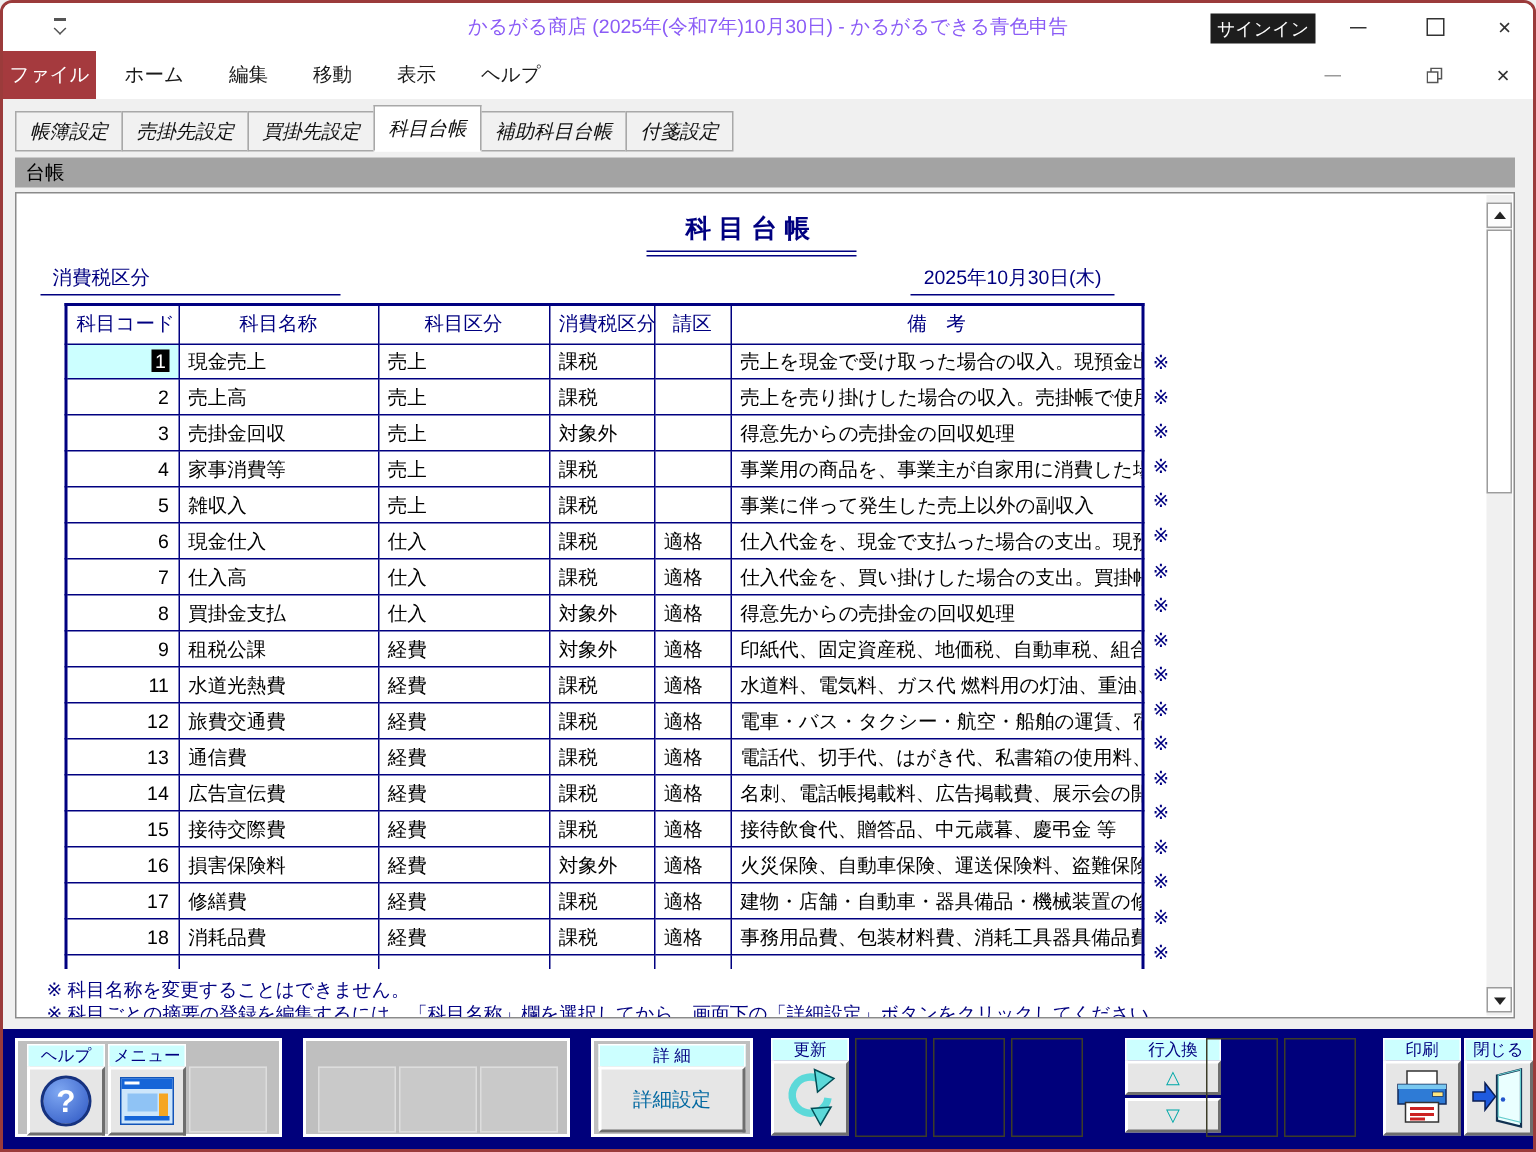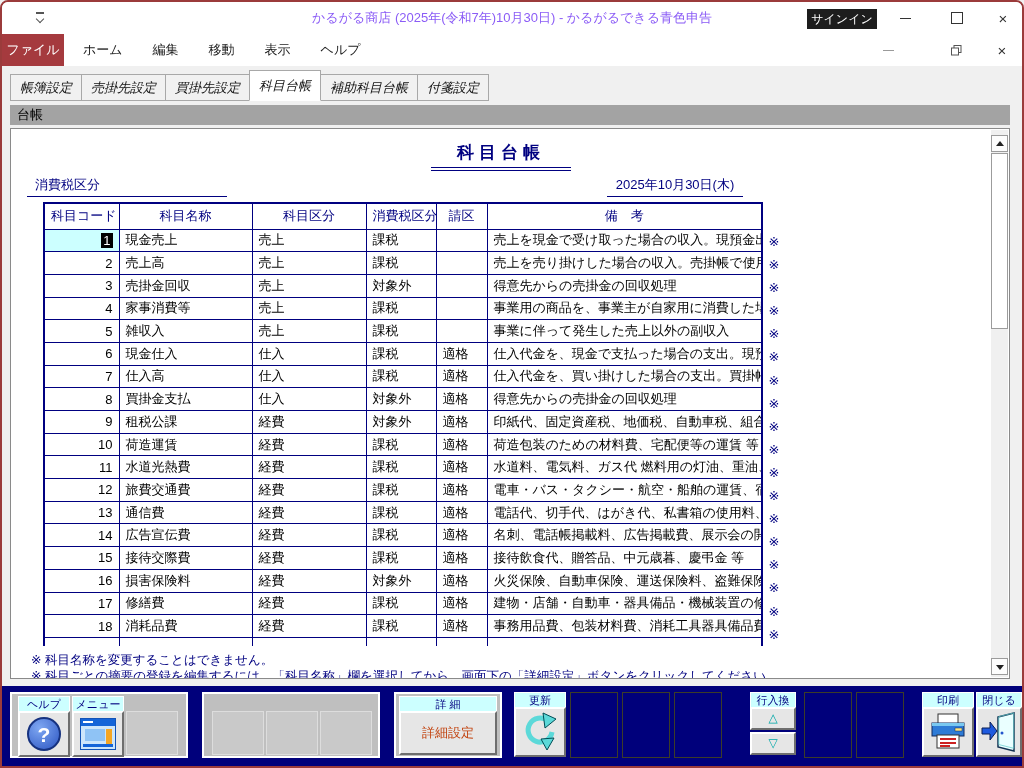--- a/index.html
+++ b/index.html
@@ -89,21 +89,21 @@
   .tpanel{position:absolute;top:6px;height:66px;background:#bfbfbf;border:2px solid #fff;box-sizing:border-box;}
   .panel-1{left:8px;width:178px;} .panel-2{left:200px;width:178px;} .panel-3{left:392px;width:108px;}
   .tool{position:absolute;width:52px;}
   .tool-label{height:15px;background:#ccffff;color:#000080;font-size:11px;line-height:15px;text-align:center;
     border:1px solid #fff;border-bottom:none;box-sizing:border-box;white-space:nowrap;overflow:hidden;}
   .tool-btn{display:block;width:100%;height:46px;background:#e6e6e6;border:2px solid;border-color:#fff #6e6e6e #6e6e6e #fff;
     box-sizing:border-box;padding:0;display:flex;align-items:center;justify-content:center;cursor:default;}
   .placeholder-btn{position:absolute;background:#c9c9c9;border:1px solid #dddddd;box-sizing:border-box;}
   .empty-slot{position:absolute;top:6px;width:48px;height:66px;border:1px solid #3c3c28;box-sizing:border-box;}
   .detail-btn{display:block;width:100%;height:44px;background:#e6e6e6;border:2px solid;border-color:#fff #6e6e6e #6e6e6e #fff;
-    font-size:13px;color:#c2410c;font-family:inherit;cursor:default;}
+    font-size:13px;color:#0369a1;font-family:inherit;cursor:default;}
   .tri-btn{display:block;width:100%;height:23px;background:#e6e6e6;border:2px solid;border-color:#fff #6e6e6e #6e6e6e #fff;
     box-sizing:border-box;font-size:12px;line-height:17px;color:#00a8a8;text-align:center;padding:0;cursor:default;}
 
   
   .help-icon{width:34px;height:34px;border-radius:50%;background:radial-gradient(circle at 35% 30%,#7fa8f2,#2c55c2);
     border:2px solid #16327f;color:#fff;font-size:21px;font-weight:bold;text-align:center;line-height:32px;box-sizing:border-box;}
   .menu-icon{width:36px;height:32px;border:1px solid #1254b8;background:#cde6fb;position:relative;box-sizing:border-box;}
   .menu-icon .mi-bar{position:absolute;left:0;top:0;right:0;height:7px;background:#1565d8;}
   .menu-icon .mi-bar::before{content:"";position:absolute;left:2px;top:2px;width:10px;height:2px;background:#fff;}
   .menu-icon .mi-sq1{position:absolute;left:4px;top:10px;width:20px;height:12px;background:#8fc3f5;box-shadow:3px 14px 0 -6px #f5a623;}
@@ -275,28 +275,20 @@
 
               <tr>
                 <td class="cell-code"><span class="num">9</span></td>
                 <td>租税公課</td>
                 <td>経費</td>
                 <td>対象外</td>
                 <td>適格</td>
                 <td>印紙代、固定資産税、地価税、自動車税、組合費、</td>
               </tr>
 
-              <tr>
-                <td class="cell-code"><span class="num">10</span></td>
-                <td>荷造運賃</td>
-                <td>経費</td>
-                <td>課税</td>
-                <td>適格</td>
-                <td>荷造包装のための材料費、宅配便等の運賃 等</td>
-              </tr>
 
               <tr>
                 <td class="cell-code"><span class="num">11</span></td>
                 <td>水道光熱費</td>
                 <td>経費</td>
                 <td>課税</td>
                 <td>適格</td>
                 <td>水道料、電気料、ガス代 燃料用の灯油、重油、薪、</td>
               </tr>
 
@@ -457,21 +449,21 @@
           <polygon points="20,1 33,7 22,16" fill="#5cd9d9" stroke="#004d55" stroke-width="1"></polygon>
           <polygon points="31,26 24,38 18,27" fill="#5cd9d9" stroke="#004d55" stroke-width="1"></polygon>
         </svg>
       </button>
     </div>
 
     <div class="empty-slot" style="left:568px;"></div>
     <div class="empty-slot" style="left:620px;"></div>
     <div class="empty-slot" style="left:672px;"></div>
 
-    <div class="tool" style="left:748px;top:6px;width:46px;">
+    <div class="tool" style="left:748px;top:6px;width:64px;">
       <div class="tool-label">行入換</div>
       <button class="tri-btn"><span>△</span></button>
       <button class="tri-btn" style="margin-top:2px;"><span>▽</span></button>
     </div>
 
     <div class="empty-slot" style="left:802px;"></div>
     <div class="empty-slot" style="left:854px;"></div>
 
     <div class="tool" style="left:920px;top:6px;">
       <div class="tool-label">印刷</div>

